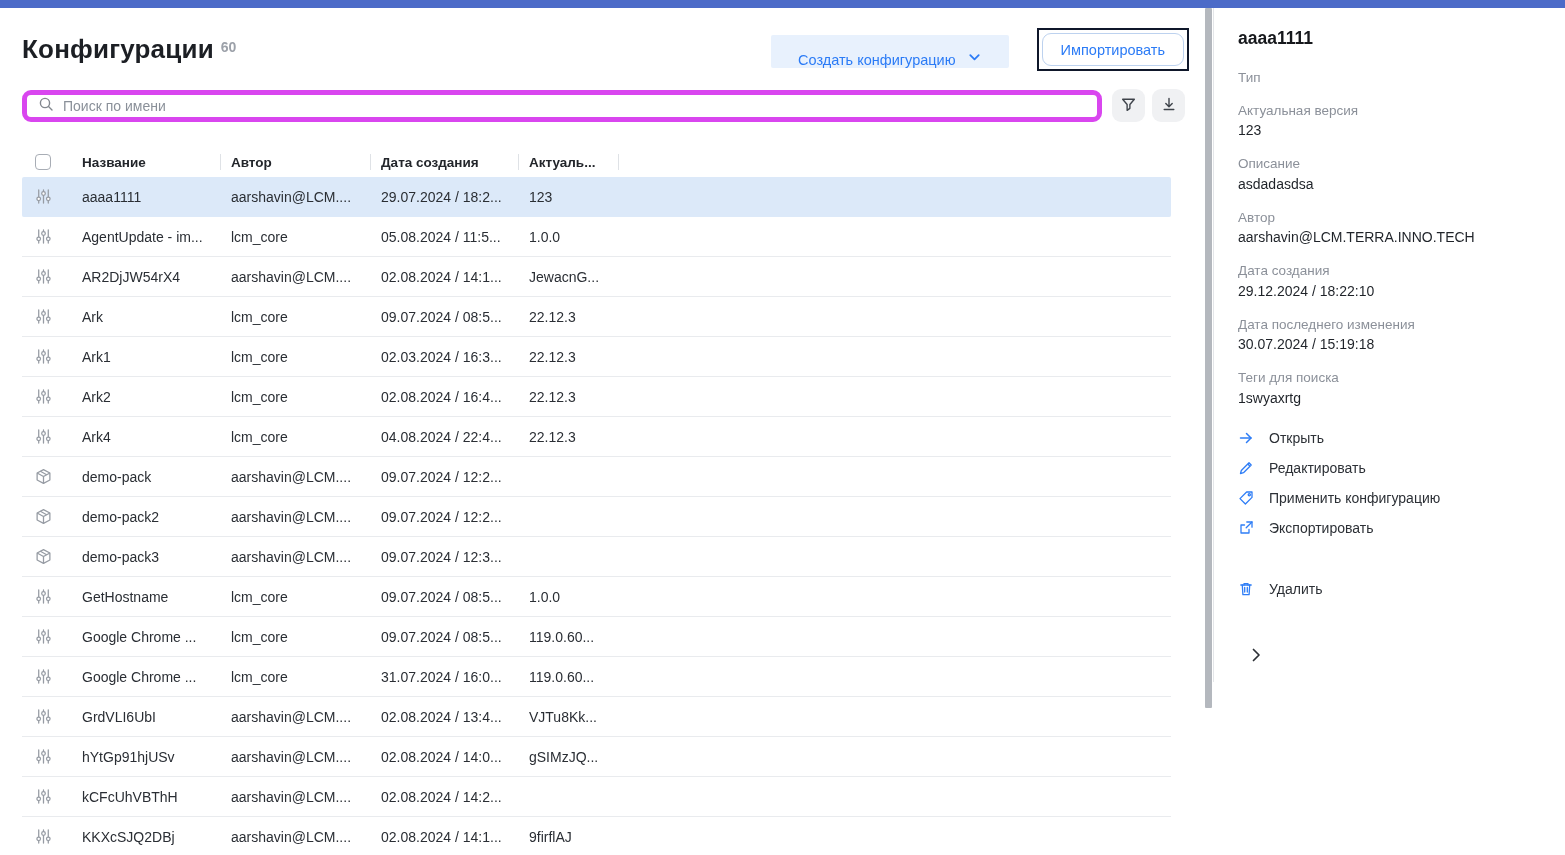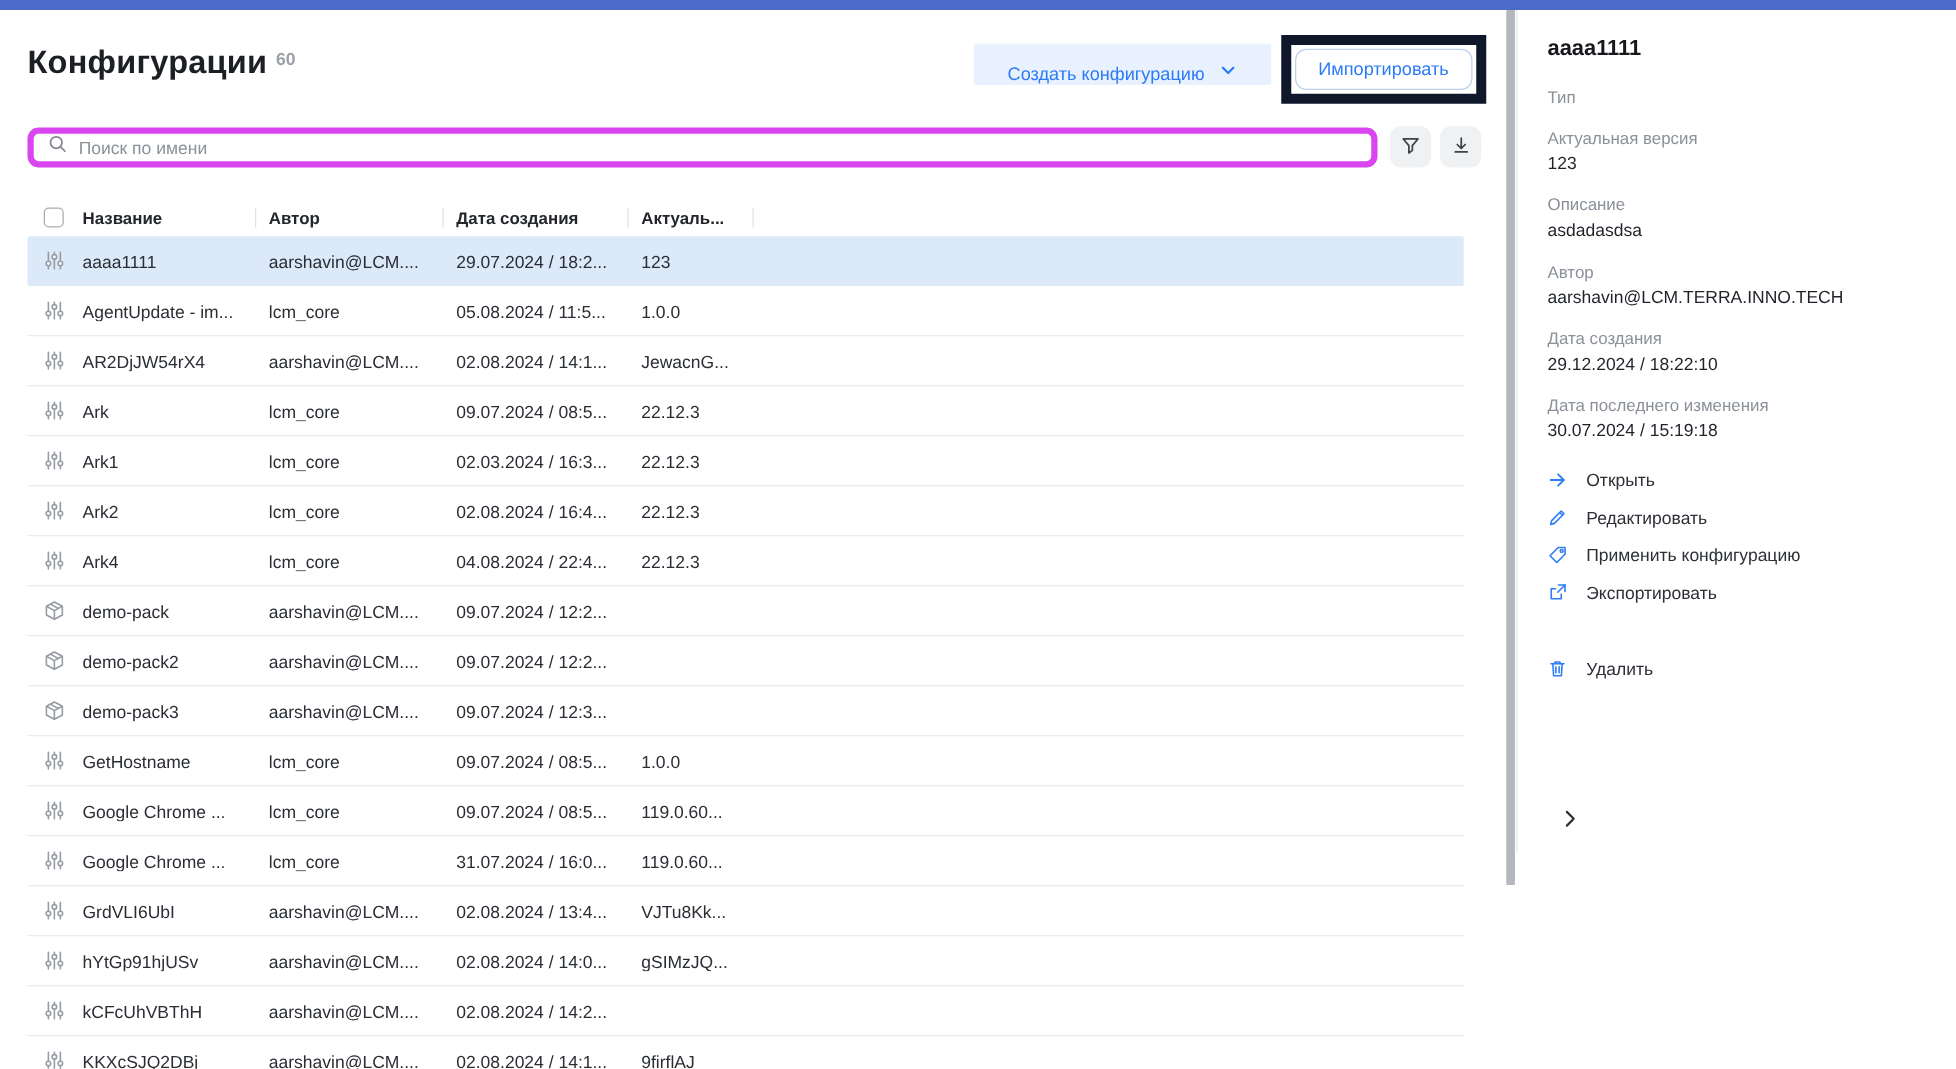--- a/index.html
+++ b/index.html
@@ -19,21 +19,21 @@
   .title-wrap { flex: 1; margin-top: 6px; }
   .page-title { display: inline; font-size: 26px; font-weight: 700; color: #1c1f24; letter-spacing: .2px; }
   .count { font-size: 14px; font-weight: 600; color: #9ca1a9; vertical-align: super; margin-left: 7px; }
 
   .btn { font-family: inherit; cursor: pointer; font-size: 14.5px; }
   .create-btn {
     margin-top: 7px; height: 33px; padding: 0 27px;
     background: #e8f1fd; color: #2b7bf6; border: none; border-radius: 2px;
     display: inline-flex; align-items: flex-end; gap: 11px;
   }
-  .import-wrap { margin-left: 8px; border: 8px solid #0f172a; padding: 3px; }
+  .import-wrap { margin-left: 28px; border: 2px solid #0f172a; padding: 3px; }
   .import-btn {
     height: 33px; padding: 0 18px;
     background: #ffffff; color: #2b7bf6; border: 1px solid #bdd2ef; border-radius: 9px;
   }
 
   .search-row { display: flex; align-items: center; gap: 7px; padding: 18px 28px 0 22px; }
   .search-box {
     flex: 1; height: 32px; border: 5px solid #d946ef; border-radius: 9px;
     display: flex; align-items: center; gap: 9px; padding: 0 11px; color: #83888f;
     background: #fff; margin-right: 3px;
@@ -47,21 +47,21 @@
   }
 
   .table { margin: 25px 42px 0 22px; }
   .thead { display: flex; align-items: center; height: 30px; }
   .th { font-size: 13.5px; font-weight: 700; color: #23262b; position: relative; }
   .th.sep::after {
     content: ""; position: absolute; right: 10px; top: 50%; transform: translateY(-50%);
     width: 1px; height: 16px; background: #dfe2e6;
   }
   .c-check { width: 44px; padding-left: 13px; display: flex; align-items: center; }
-  .c-name { width: 149px; }
+  .c-name { width: 149px; margin-left: 16px; }
   .c-author { width: 150px; }
   .c-date { width: 148px; }
   .c-version { width: 100px; }
   .c-fill { flex: 1; }
   .checkbox { width: 16px; height: 16px; border: 1.6px solid #a8adb5; border-radius: 4px; background: #fff; cursor: pointer; }
 
   .row {
     display: flex; align-items: center; height: 40px;
     border-bottom: 1px solid #e9ebee; font-size: 14px; color: #2a2e34; cursor: pointer;
   }
@@ -511,20 +511,24 @@
   <div class="field">
     <div class="lbl">Дата создания</div>
     <div class="val">29.12.2024 / 18:22:10</div>
   </div>
 
   <div class="field">
     <div class="lbl">Дата последнего изменения</div>
     <div class="val">30.07.2024 / 15:19:18</div>
   </div>
 
+  <div class="field">
+    <div class="lbl">Теги для поиска</div>
+    <div class="val">1swyaxrtg</div>
+  </div>
 </div>
     <div class="actions">
   <div class="action">
     <span class="aicon">
             <svg width="16" height="16" viewBox="0 0 16 16" fill="none" stroke="currentColor" stroke-width="1.5" stroke-linecap="round" stroke-linejoin="round">
               <path d="M2.5 8h10.5"></path>
               <path d="M8.5 3.5 13 8l-4.5 4.5"></path>
             </svg>
           </span>
     <span>Открыть</span>

